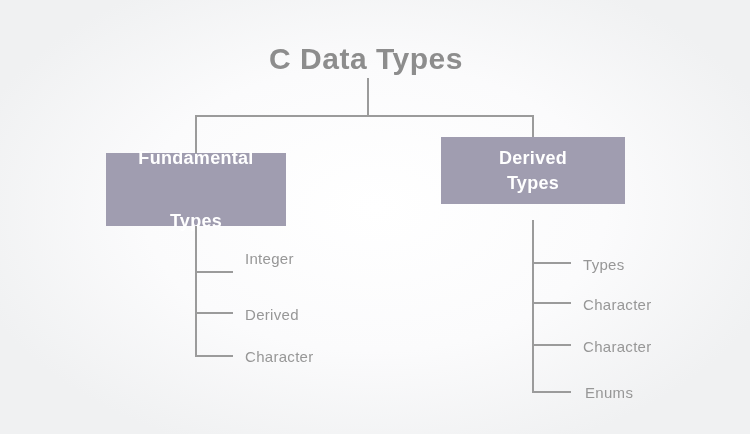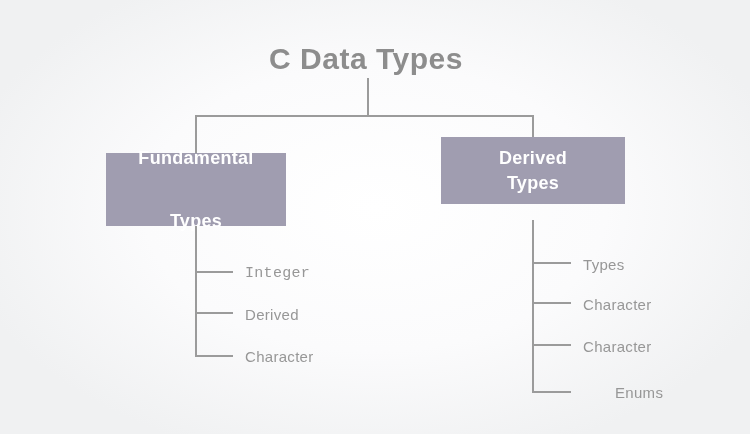--- a/index.html
+++ b/index.html
@@ -89,27 +89,27 @@
   </div>
   <div class="node-box node-derived">
     <span>Derived</span>
     <span>Types</span>
   </div>
 
   <div class="line" style="left:195px; top:226px; width:2px; height:131px;"></div>
   <div class="line" style="left:197px; top:271px; width:36px; height:2px;"></div>
   <div class="line" style="left:197px; top:312px; width:36px; height:2px;"></div>
   <div class="line" style="left:197px; top:355px; width:36px; height:2px;"></div>
-  <div class="leaf-label" style="left:245px; top:273px;font-family:Liberation Mono, monospace;">Integer</div>
+  <div class="leaf-label" style="left:245px; top:258px;">Integer</div>
   <div class="leaf-label" style="left:245px; top:314px;">Derived</div>
   <div class="leaf-label" style="left:245px; top:356px;">Character</div>
 
   <div class="line" style="left:532px; top:220px; width:2px; height:173px;"></div>
   <div class="line" style="left:534px; top:262px; width:37px; height:2px;"></div>
   <div class="line" style="left:534px; top:302px; width:37px; height:2px;"></div>
   <div class="line" style="left:534px; top:344px; width:37px; height:2px;"></div>
   <div class="line" style="left:534px; top:391px; width:37px; height:2px;"></div>
   <div class="leaf-label" style="left:583px; top:264px;">Types</div>
   <div class="leaf-label" style="left:583px; top:304px;">Character</div>
   <div class="leaf-label" style="left:583px; top:346px;">Character</div>
-  <div class="leaf-label" style="left:615px; top:392px;text-align:right;">Enums</div>
+  <div class="leaf-label" style="left:585px; top:392px;text-align:right;">Enums</div>
 
 </div>
 
 </body></html>

